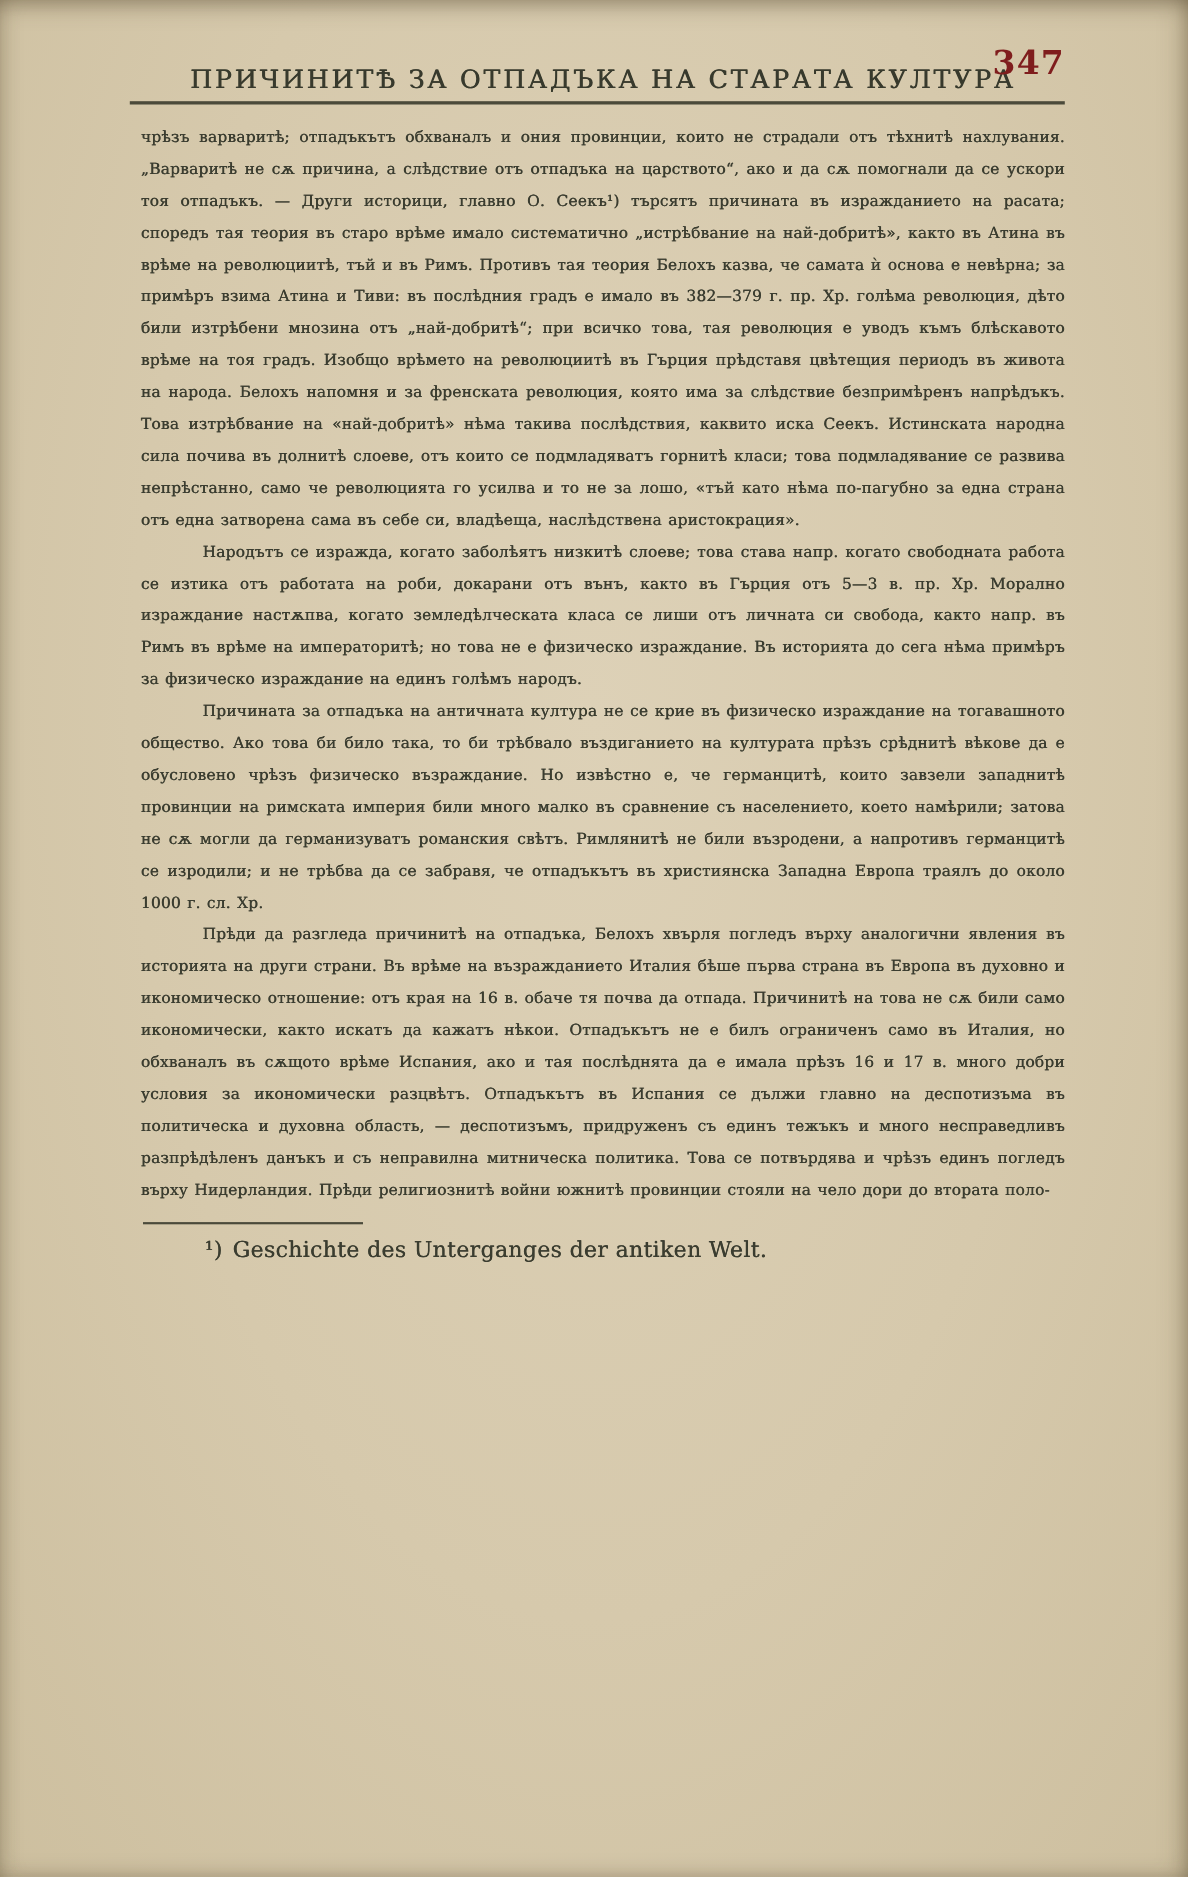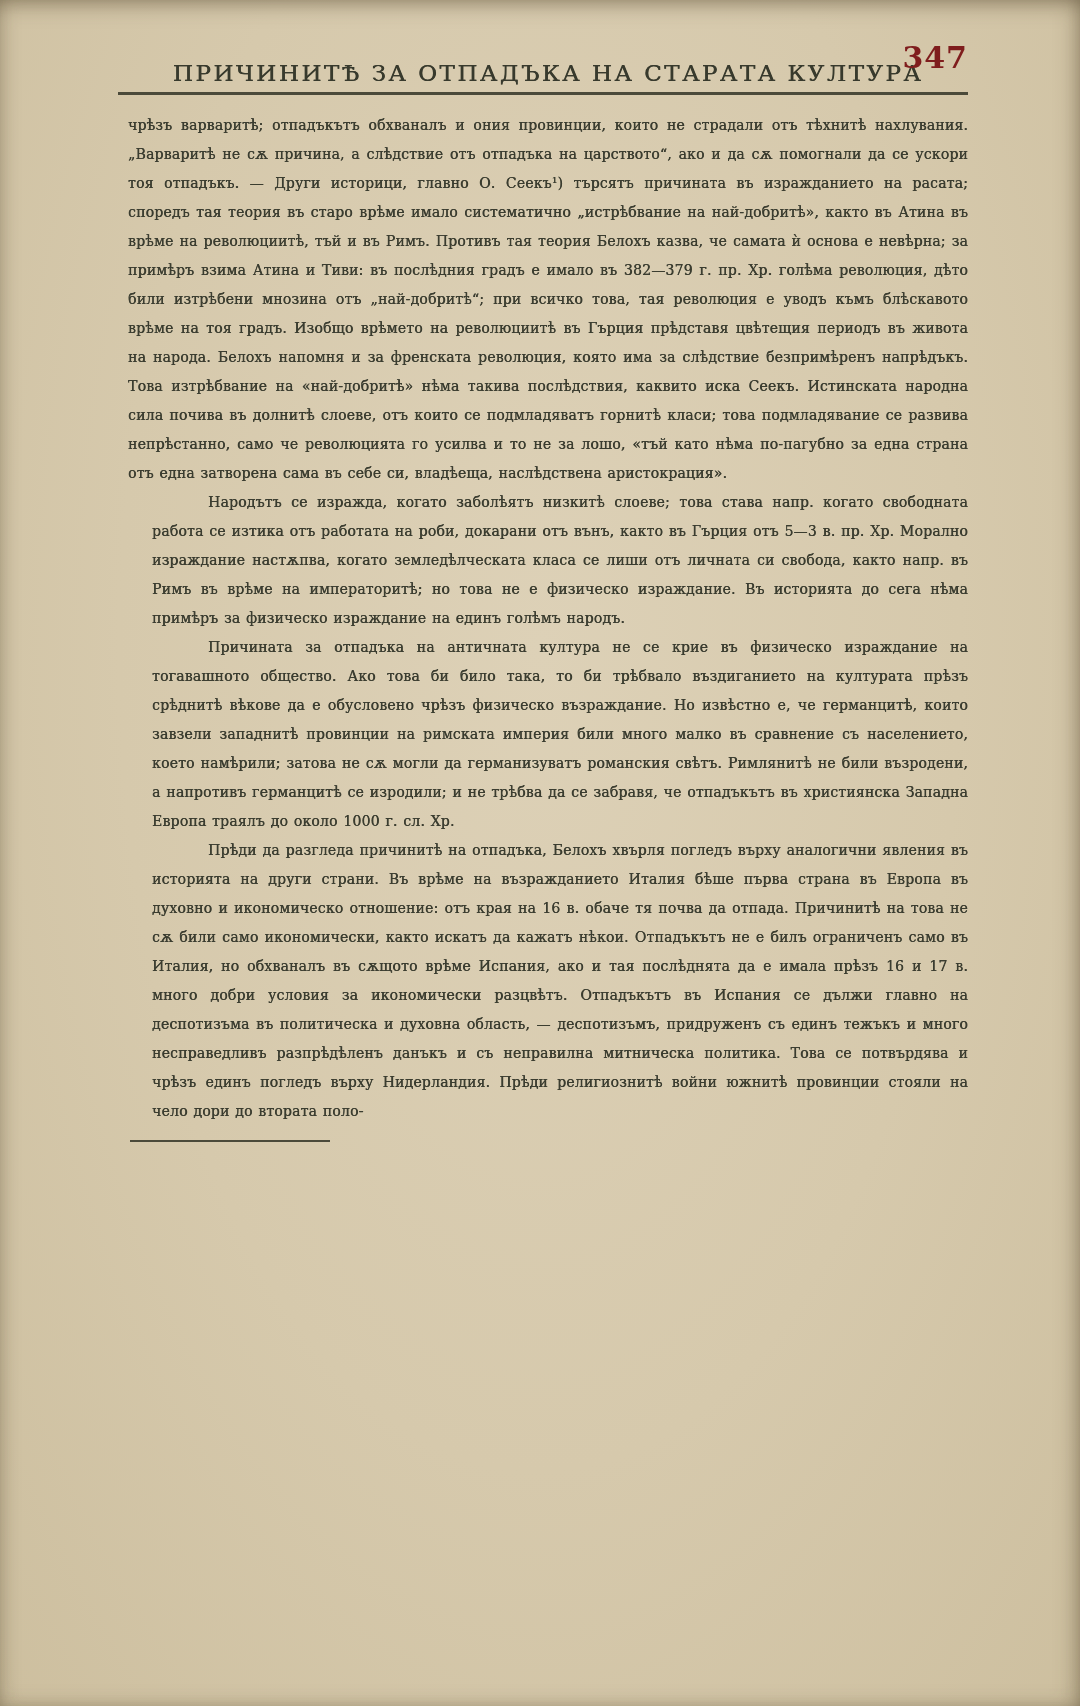--- a/index.html
+++ b/index.html
@@ -66,21 +66,20 @@
     text-align: justify;
     letter-spacing: 0.2px;
     word-spacing: 1px;
     text-shadow: 0.35px 0 0 currentColor;
   }
   .body-text p {
     margin: 0;
   }
   .body-text p.indent {
     text-indent: 56px;
-    margin-left: 24px;
   }
   .footnote-rule {
     width: 200px;
     height: 0;
     border-top: 2px solid #4b4a3a;
     margin: 14px 0 10px 2px;
   }
   .footnote {
     font-size: 20px;
     line-height: 27px;
@@ -106,16 +105,19 @@
 
   <main class="body-text">
     <p class="para">чрѣзъ варваритѣ; отпадъкътъ обхваналъ и ония провинции, които не страдали отъ тѣхнитѣ нахлувания. „Варваритѣ не сѫ причина, а слѣдствие отъ отпадъка на царството“, ако и да сѫ помогнали да се ускори тоя отпадъкъ. — Други историци, главно О. Сеекъ¹) търсятъ причината въ изражданието на расата; споредъ тая теория въ старо врѣме имало систематично „истрѣбвание на най-добритѣ», както въ Атина въ врѣме на революциитѣ, тъй и въ Римъ. Противъ тая теория Белохъ казва, че самата ѝ основа е невѣрна; за примѣръ взима Атина и Тиви: въ послѣдния градъ е имало въ 382—379 г. пр. Хр. голѣма революция, дѣто били изтрѣбени мнозина отъ „най-добритѣ“; при всичко това, тая революция е уводъ къмъ блѣскавото врѣме на тоя градъ. Изобщо врѣмето на революциитѣ въ Гърция прѣдставя цвѣтещия периодъ въ живота на народа. Белохъ напомня и за френската революция, която има за слѣдствие безпримѣренъ напрѣдъкъ. Това изтрѣбвание на «най-добритѣ» нѣма такива послѣдствия, каквито иска Сеекъ. Истинската народна сила почива въ долнитѣ слоеве, отъ които се подмладяватъ горнитѣ класи; това подмладявание се развива непрѣстанно, само че революцията го усилва и то не за лошо, «тъй като нѣма по-пагубно за една страна отъ една затворена сама въ себе си, владѣеща, наслѣдствена аристокрация».</p>
     <p class="para indent">Народътъ се изражда, когато заболѣятъ низкитѣ слоеве; това става напр. когато свободната работа се изтика отъ работата на роби, докарани отъ вънъ, както въ Гърция отъ 5—3 в. пр. Хр. Морално израждание настѫпва, когато земледѣлческата класа се лиши отъ личната си свобода, както напр. въ Римъ въ врѣме на императоритѣ; но това не е физическо израждание. Въ историята до сега нѣма примѣръ за физическо израждание на единъ голѣмъ народъ.</p>
     <p class="para indent">Причината за отпадъка на античната култура не се крие въ физическо израждание на тогавашното общество. Ако това би било така, то би трѣбвало въздиганието на културата прѣзъ срѣднитѣ вѣкове да е обусловено чрѣзъ физическо възраждание. Но извѣстно е, че германцитѣ, които завзели западнитѣ провинции на римската империя били много малко въ сравнение съ населението, което намѣрили; затова не сѫ могли да германизуватъ романския свѣтъ. Римлянитѣ не били възродени, а напротивъ германцитѣ се изродили; и не трѣбва да се забравя, че отпадъкътъ въ християнска Западна Европа траялъ до около 1000 г. сл. Хр.</p>
     <p class="para indent">Прѣди да разгледа причинитѣ на отпадъка, Белохъ хвърля погледъ върху аналогични явления въ историята на други страни. Въ врѣме на възражданието Италия бѣше първа страна въ Европа въ духовно и икономическо отношение: отъ края на 16 в. обаче тя почва да отпада. Причинитѣ на това не сѫ били само икономически, както искатъ да кажатъ нѣкои. Отпадъкътъ не е билъ ограниченъ само въ Италия, но обхваналъ въ сѫщото врѣме Испания, ако и тая послѣднята да е имала прѣзъ 16 и 17 в. много добри условия за икономически разцвѣтъ. Отпадъкътъ въ Испания се дължи главно на деспотизъма въ политическа и духовна область, — деспотизъмъ, придруженъ съ единъ тежъкъ и много несправедливъ разпрѣдѣленъ данъкъ и съ неправилна митническа политика. Това се потвърдява и чрѣзъ единъ погледъ върху Нидерландия. Прѣди религиознитѣ войни южнитѣ провинции стояли на чело дори до втората поло-</p>
   </main>
 
   <div class="footnote-rule"></div>
 
+  <div class="footnote">
+    <span class="fn-marker">¹)</span><span>Geschichte des Unterganges der antiken Welt.</span>
+  </div>
 
 </div>
 
 <div class="scan-vignette"></div>
 
 </body></html>

